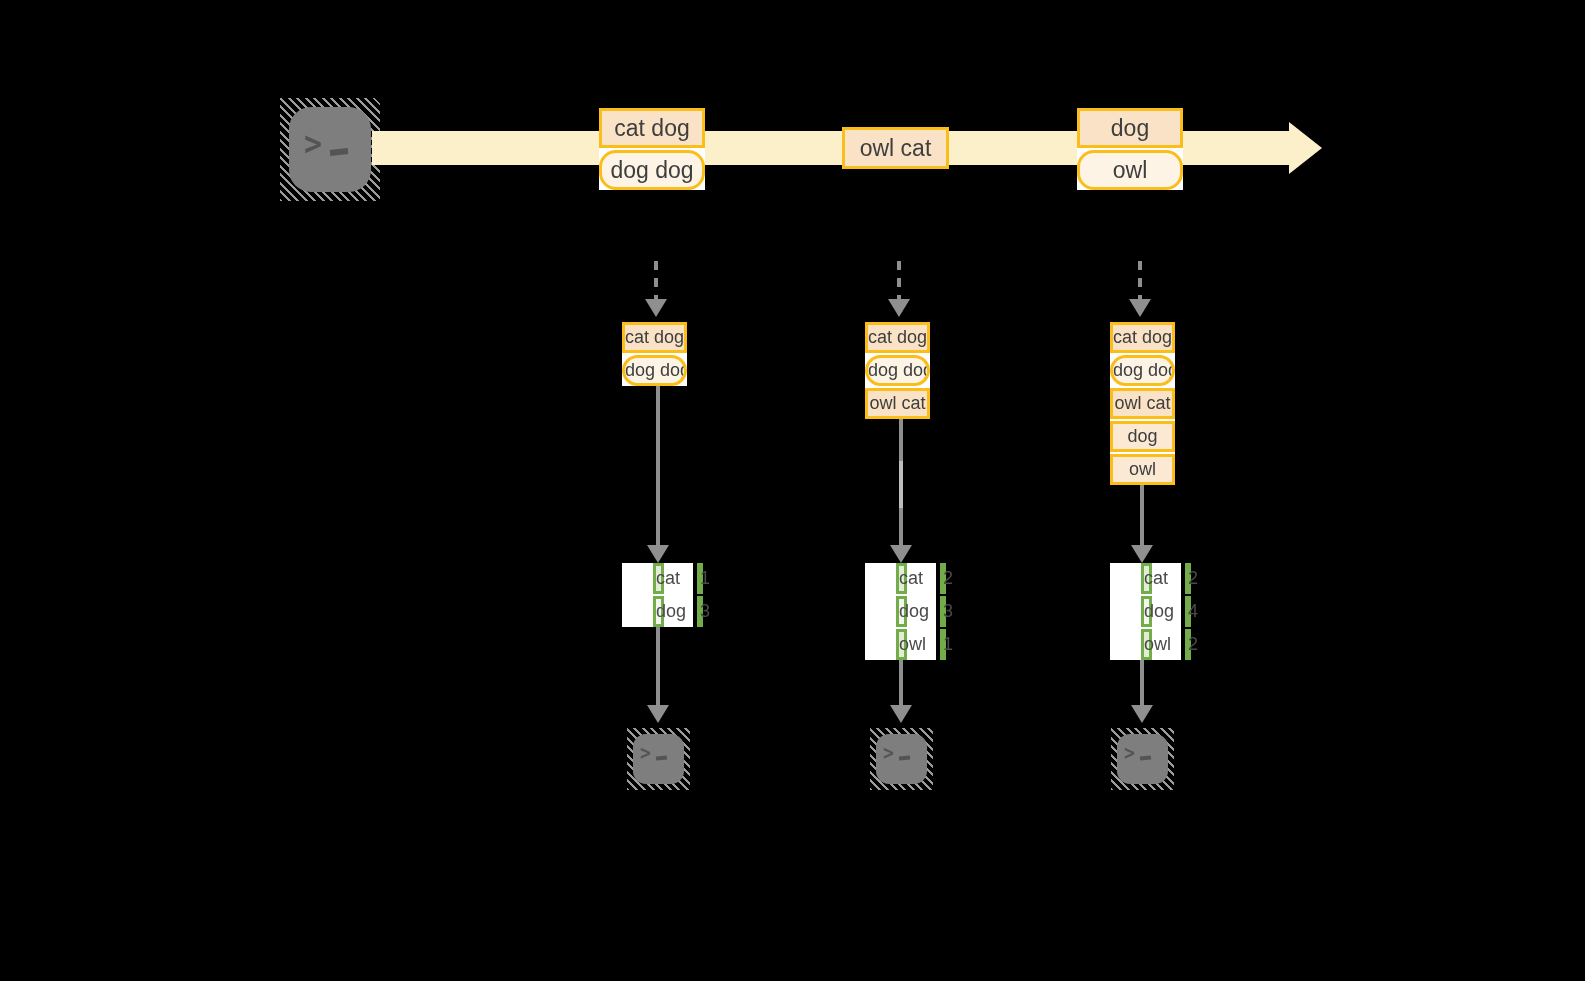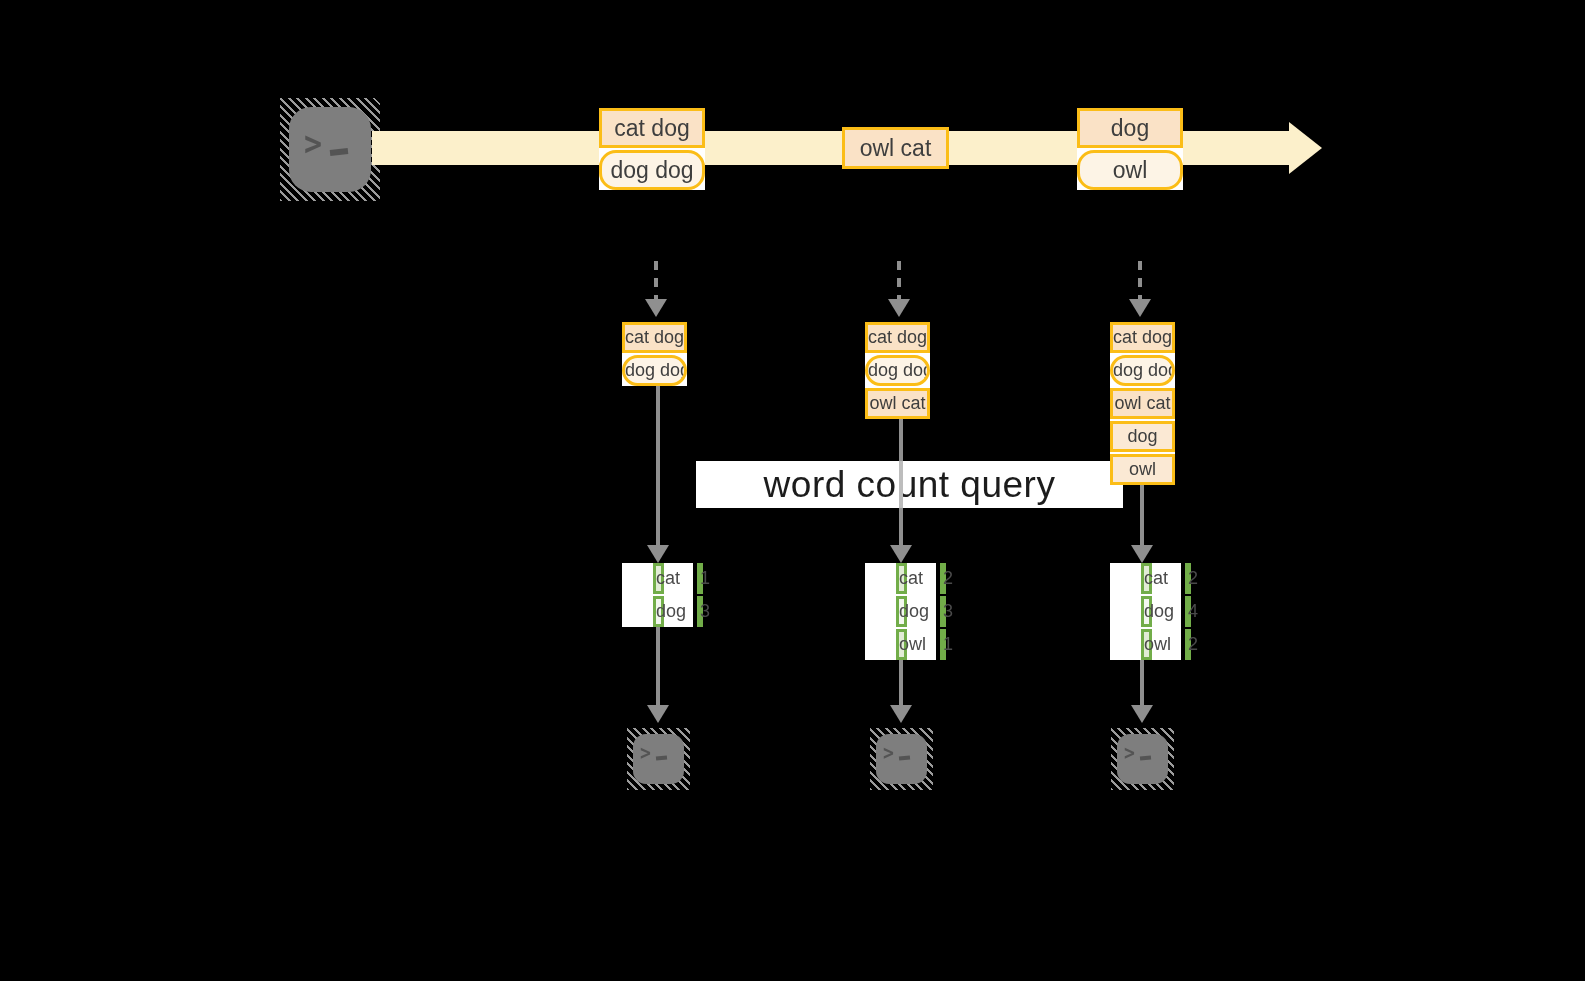--- a/index.html
+++ b/index.html
@@ -144,23 +144,20 @@
     <div class="goldrow tone-peach">owl cat</div>
   </div>
   <div class="goldstack stack" style="left:1110px;top:322px;width:65px;">
     <div class="goldrow tone-peach">cat dog</div>
     <div class="goldrow tone-cream">dog dog</div>
     <div class="goldrow tone-peach">owl cat</div>
     <div class="goldrow tone-peachlight">dog</div>
     <div class="goldrow tone-peachlight">owl</div>
   </div>
 
-  <div class="banner">
-    <span>word count query</span>
-  </div>
 
   <div class="vline" style="left:656px;top:386px;height:160px;"></div>
   <div class="ah" style="left:647px;top:545px;"></div>
   <div class="vline" style="left:899px;top:419px;height:127px;"></div>
   <div class="vline-light" style="left:899px;top:461px;height:47px;"></div>
   <div class="ah" style="left:890px;top:545px;"></div>
   <div class="vline" style="left:1140px;top:485px;height:61px;"></div>
   <div class="ah" style="left:1131px;top:545px;"></div>
 
   <div class="greentable" style="left:622px;top:563px;">

